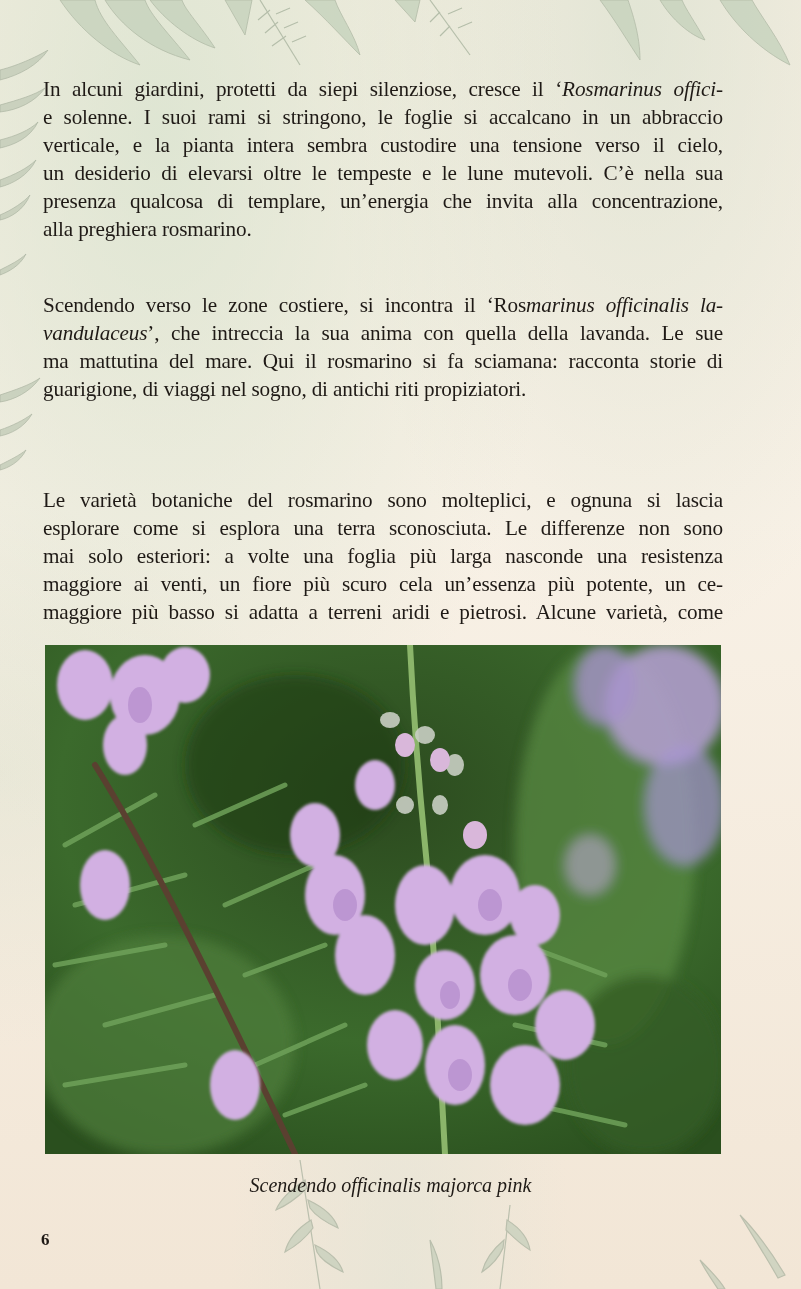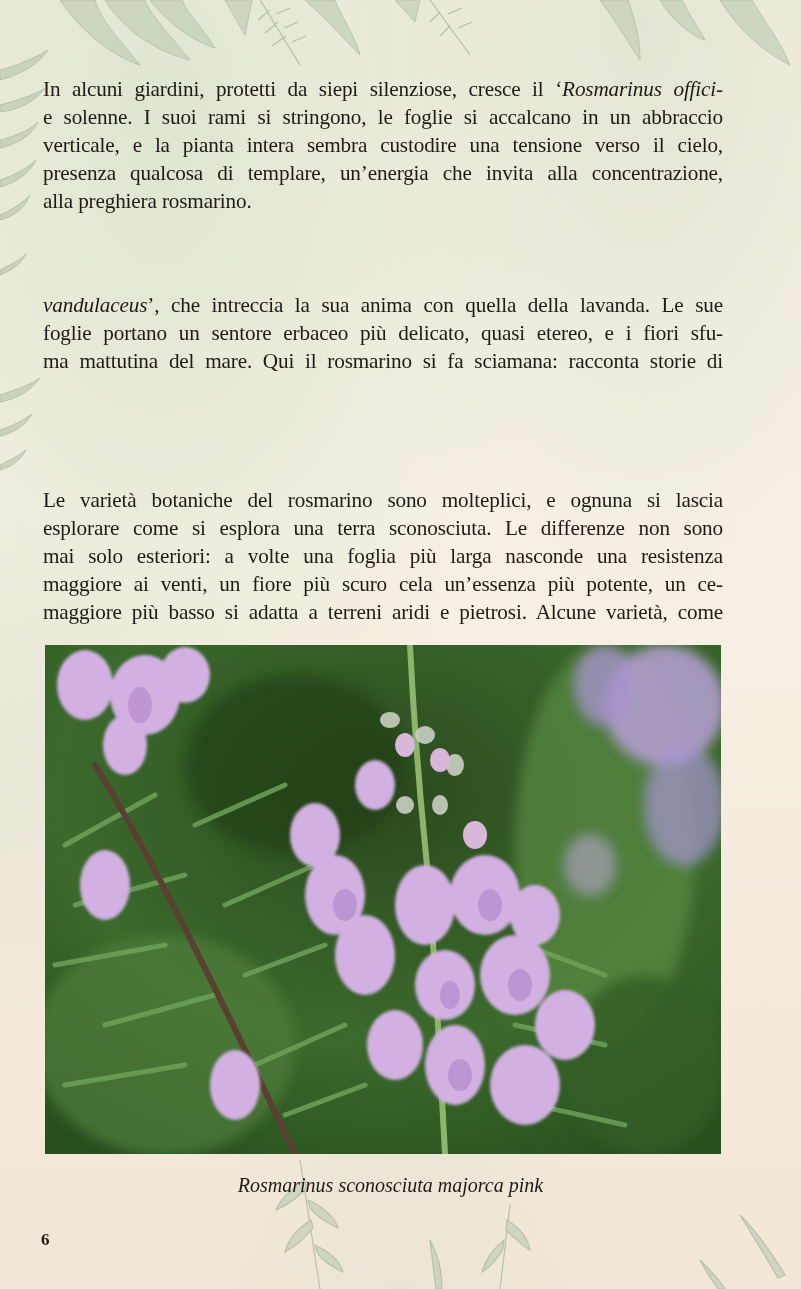--- a/index.html
+++ b/index.html
@@ -114,28 +114,30 @@
       <path d="M560 55 C575 70 590 90 605 115 L598 118 C585 95 572 75 560 55 Z"></path>
       <path d="M520 100 C530 110 540 120 545 129 L538 129 C532 120 525 110 520 100 Z"></path>
     </g>
   </svg>
 </div>
 
 <div class="text-block" id="para1">
   <span class="line"><span>In alcuni giardini, protetti da siepi silenziose, cresce il ‘</span><i>Rosmarinus offici-</i></span>
   <span class="line">e solenne. I suoi rami si stringono, le foglie si accalcano in un abbraccio</span>
   <span class="line">verticale, e la pianta intera sembra custodire una tensione verso il cielo,</span>
+  <span class="line">un desiderio di elevarsi oltre le tempeste e le lune mutevoli. C’è nella sua</span>
   <span class="line">presenza qualcosa di templare, un’energia che invita alla concentrazione,</span>
   <span class="line last">alla preghiera rosmarino.</span>
 </div>
 
 <div class="text-block" id="para2">
+  <span class="line"><span>Scendendo verso le zone costiere, si incontra il ‘Ros</span><i>marinus officinalis la-</i></span>
   <span class="line"><i>vandulaceus</i><span>’, che intreccia la sua anima con quella della lavanda. Le sue</span></span>
-  <span class="line">foglie portano un sentore erbaceo più delicato, quasi etereo, e i fiori sfu-</span>
   <span class="line">ma mattutina del mare. Qui il rosmarino si fa sciamana: racconta storie di</span>
+  <span class="line last">guarigione, di viaggi nel sogno, di antichi riti propiziatori.</span>
 </div>
 
 <div class="text-block" id="para3">
   <span class="line">Le varietà botaniche del rosmarino sono molteplici, e ognuna si lascia</span>
   <span class="line">esplorare come si esplora una terra sconosciuta. Le differenze non sono</span>
   <span class="line">mai solo esteriori: a volte una foglia più larga nasconde una resistenza</span>
   <span class="line">maggiore ai venti, un fiore più scuro cela un’essenza più potente, un ce-</span>
   <span class="line">maggiore più basso si adatta a terreni aridi e pietrosi. Alcune varietà, come</span>
 </div>
 
@@ -228,15 +230,15 @@
       <ellipse cx="360" cy="160" rx="9" ry="9"></ellipse>
     </g>
     <g fill="#d9b7da">
       <ellipse cx="360" cy="100" rx="10" ry="12"></ellipse>
       <ellipse cx="395" cy="115" rx="10" ry="12"></ellipse>
       <ellipse cx="430" cy="190" rx="12" ry="14"></ellipse>
     </g>
   </svg>
 </div>
 
-<div class="caption">Rosmarinus sconosciuta majorca pink</div>
+<div class="caption">Scendendo officinalis majorca pink</div>
 
 <div class="page-number">6</div>
 
 </body></html>

